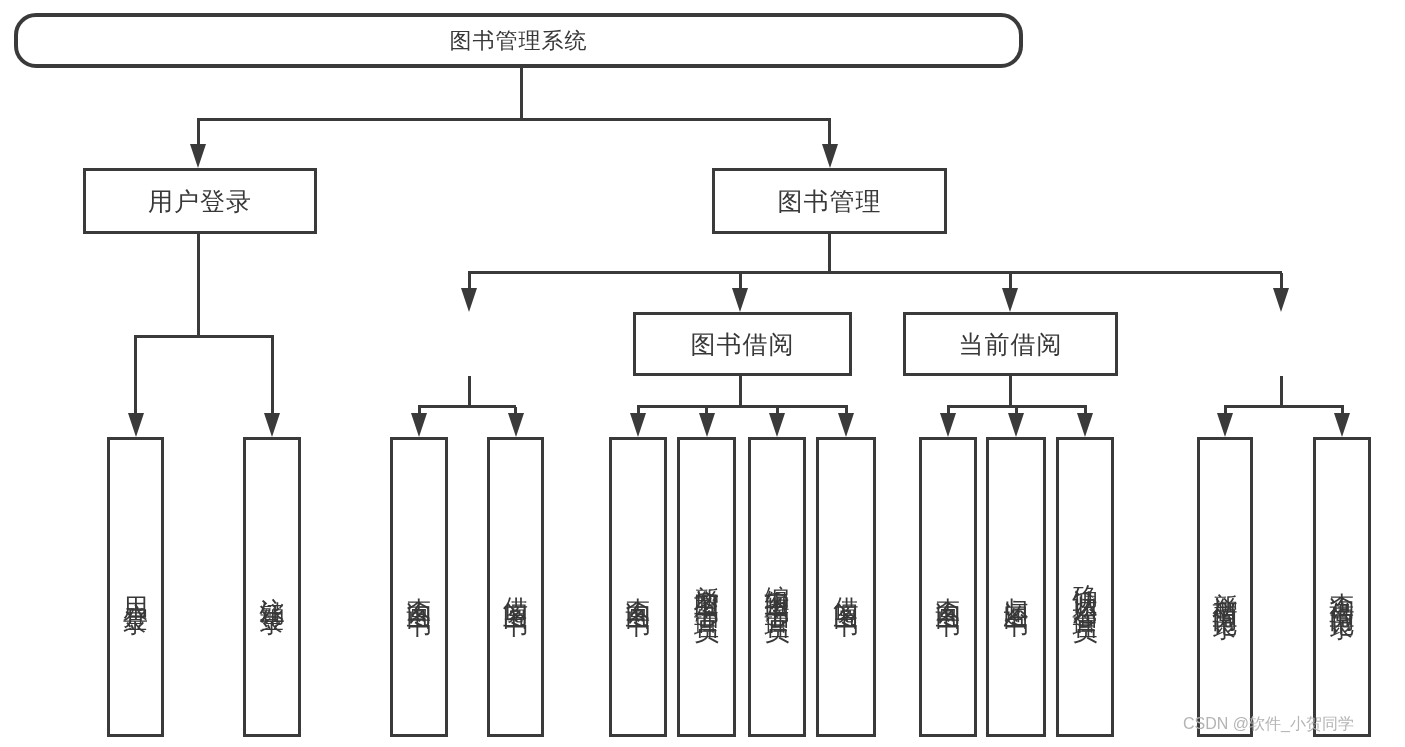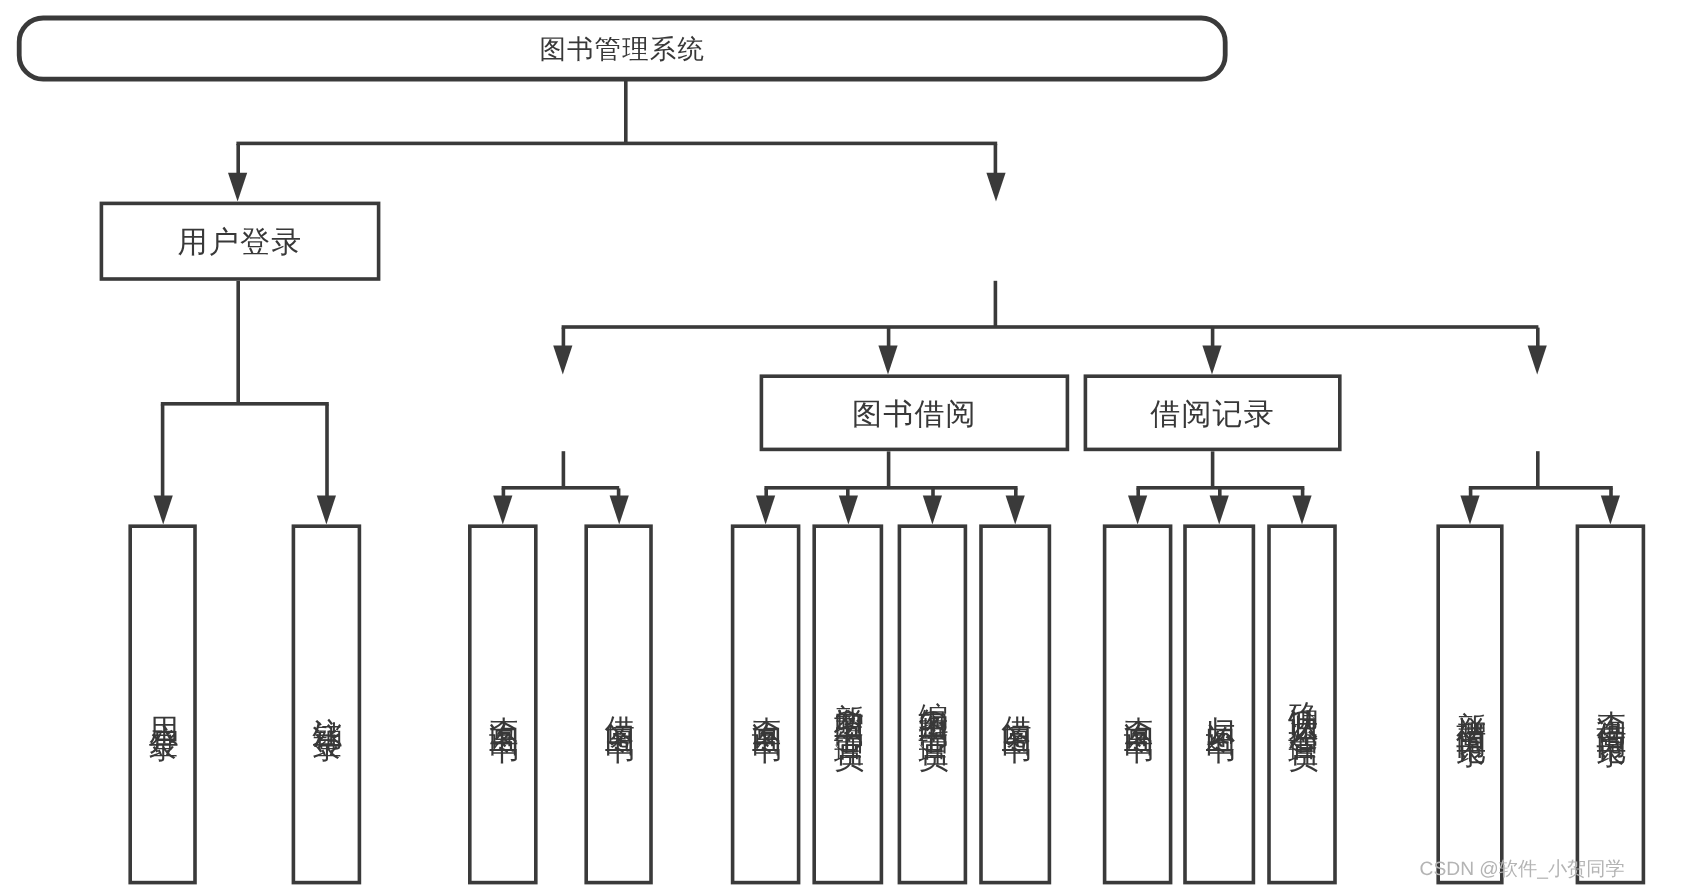--- a/index.html
+++ b/index.html
@@ -88,45 +88,48 @@
 
   <div class="vline" style="left:520px; top:67px; height:53px;"></div>
   <div class="hline" style="left:197px; top:118px; width:634px;"></div>
   <div class="vline" style="left:197px; top:120px; height:26px;"></div>
   <div class="vline" style="left:828px; top:120px; height:26px;"></div>
   <div class="arrow" style="left:190px; top:144px;"></div>
   <div class="arrow" style="left:822px; top:144px;"></div>
 
   <div class="box" style="left:83px; top:168px; width:234px; height:66px;">
     <span>用户登录</span>
+  </div>
+  <div class="box" style="left:712px; top:168px; width:235px; height:66px;">
+    <span>图书管理</span>
   </div>
 
   <div class="vline" style="left:197px; top:234px; height:103px;"></div>
   <div class="hline" style="left:134px; top:335px; width:140px;"></div>
   <div class="vline" style="left:134px; top:337px; height:77px;"></div>
   <div class="vline" style="left:271px; top:337px; height:77px;"></div>
   <div class="arrow" style="left:128px; top:413px;"></div>
   <div class="arrow" style="left:264px; top:413px;"></div>
 
   <div class="vline" style="left:828px; top:234px; height:39px;"></div>
   <div class="hline" style="left:468px; top:271px; width:814px;"></div>
   <div class="vline" style="left:468px; top:273px; height:17px;"></div>
   <div class="vline" style="left:739px; top:273px; height:17px;"></div>
   <div class="vline" style="left:1009px; top:273px; height:17px;"></div>
   <div class="vline" style="left:1280px; top:273px; height:17px;"></div>
   <div class="arrow" style="left:461px; top:288px;"></div>
   <div class="arrow" style="left:732px; top:288px;"></div>
   <div class="arrow" style="left:1002px; top:288px;"></div>
   <div class="arrow" style="left:1273px; top:288px;"></div>
 
-  <div class="box" style="left:633px; top:312px; width:258px; height:64px;">
+  <div class="box" style="left:633px; top:312px; width:219px; height:64px;">
     <span>图书借阅</span>
   </div>
   <div class="box" style="left:903px; top:312px; width:215px; height:64px;">
-    <span>借阅记录</span>
+    <span>当前借阅</span>
   </div>
 
   <div class="vline" style="left:468px; top:376px; height:31px;"></div>
   <div class="hline" style="left:418px; top:405px; width:98px;"></div>
   <div class="vline" style="left:418px; top:407px; height:8px;"></div>
   <div class="vline" style="left:514px; top:407px; height:8px;"></div>
   <div class="arrow" style="left:411px; top:413px;"></div>
   <div class="arrow" style="left:508px; top:413px;"></div>
 
   <div class="vline" style="left:739px; top:376px; height:31px;"></div>

